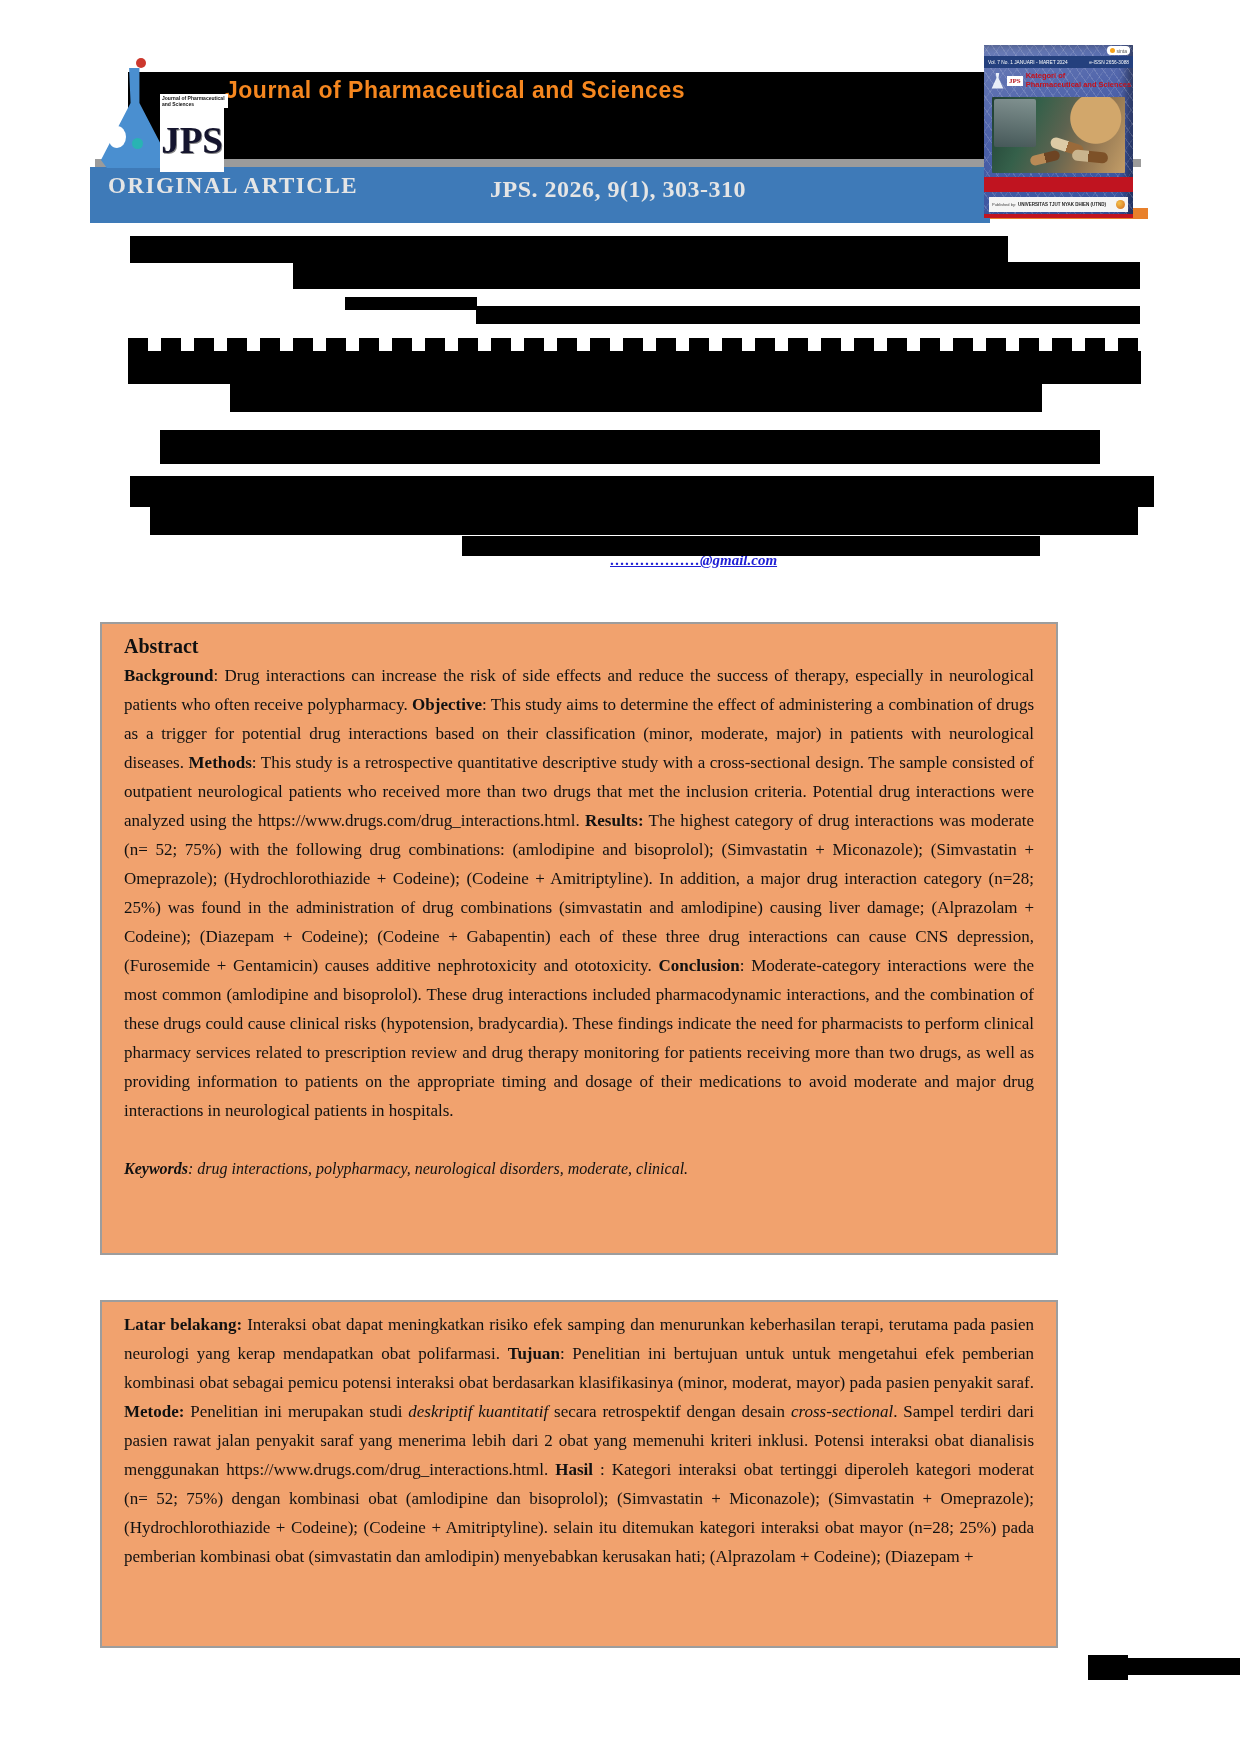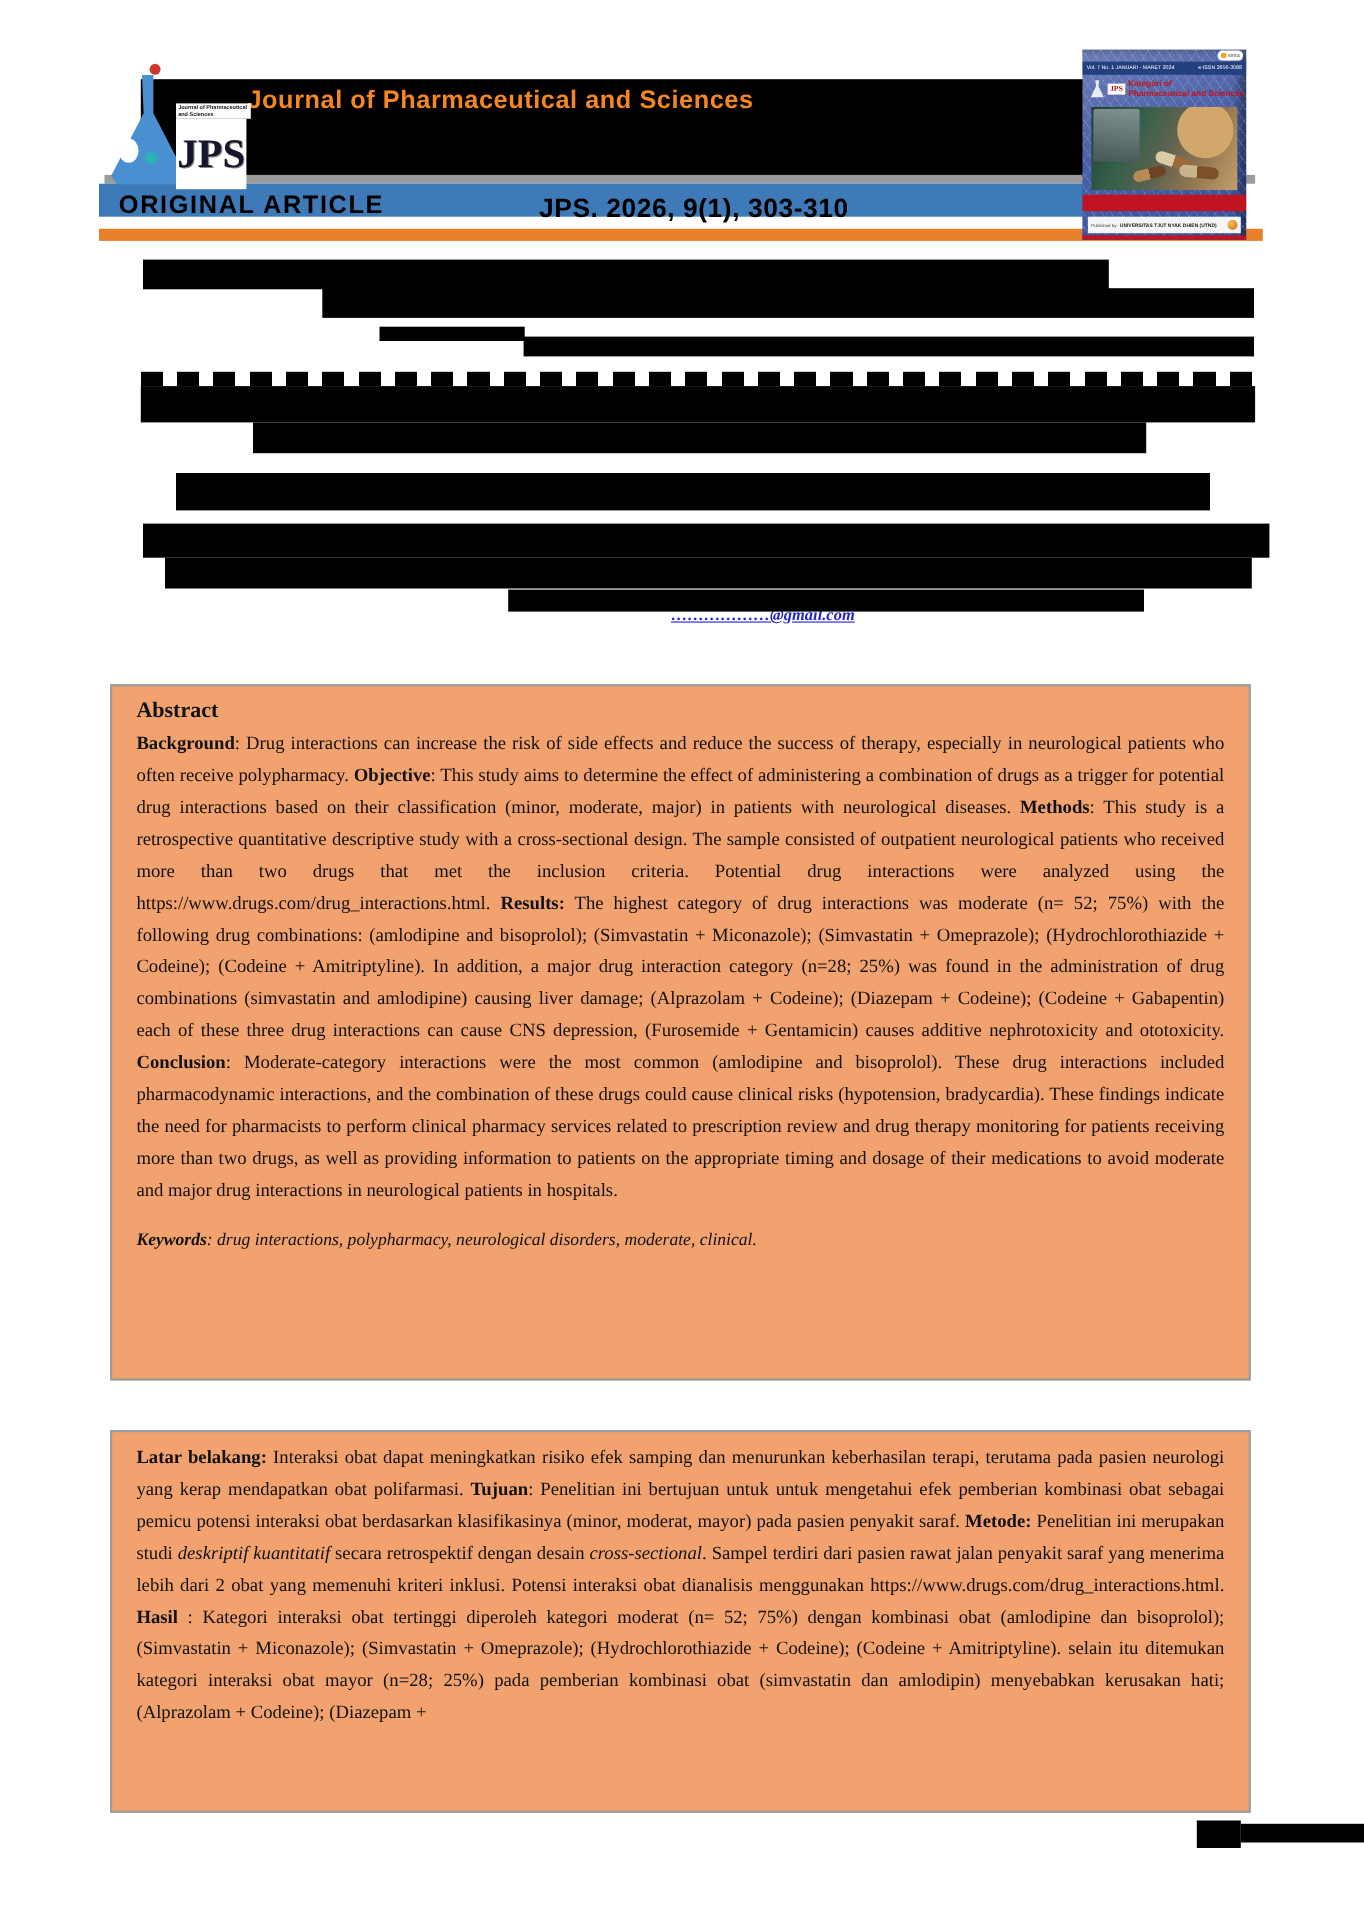--- a/index.html
+++ b/index.html
@@ -7,22 +7,22 @@
   .page{position:relative;width:1240px;height:1754px;background:#fff;overflow:hidden;
         font-family:"Liberation Serif", serif;color:#111}
   .redact{position:absolute;background:#000;z-index:9}
   .redact.dashes{background:repeating-linear-gradient(90deg,#000 0 20px,transparent 20px 33px)}
 
   
   .hdr-black{position:absolute;left:128px;top:72px;width:857px;height:88px;background:#000}
   .journal-name{position:absolute;left:225px;top:77px;font-family:"Liberation Sans",sans-serif;
         font-weight:bold;font-size:23px;letter-spacing:.5px;color:var(--brand-orange,#f6871f);z-index:2}
   .gray-strip{position:absolute;left:95px;top:159px;width:1046px;height:8px;background:#9b9b9b}
-  .blue-bar{position:absolute;left:90px;top:167px;width:900px;height:30px;
-        background:var(--header-blue,#3e7ab8);color:#000000;font-family:Liberation Sans, sans-serif;z-index:1}
+  .blue-bar{position:absolute;left:90px;top:167px;width:900px;height:56px;
+        background:var(--header-blue,#3e7ab8);color:#e5e5e5;font-family:Liberation Serif, serif;z-index:1}
   .orig-label{position:absolute;left:18px;top:6px;font-size:23px;font-weight:bold;letter-spacing:1.5px}
   .cite{position:absolute;left:400px;top:9px;font-size:24px;font-weight:bold;letter-spacing:.5px}
   .orange-bar{position:absolute;left:90px;top:208px;width:1058px;height:11px;background:var(--accent-bar-orange,#e8802b)}
 
   
   .logo{position:absolute;left:96px;top:56px;width:140px;height:118px;z-index:3}
   .flask{position:absolute;left:2px;top:12px;width:74px;height:100px;background:#4a8fd0;
         clip-path:polygon(42% 0,56% 0,56% 35%,96% 92%,88% 100%,12% 100%,4% 92%,44% 35%)}
   .drop{position:absolute;left:40px;top:2px;width:10px;height:10px;border-radius:50%;background:#cc382d}
   .bubble1{position:absolute;left:12px;top:70px;width:18px;height:22px;border-radius:50%;background:#fff}
@@ -76,27 +76,27 @@
   .cv-seal{width:9px;height:9px;border-radius:50%;margin-left:auto;
         background:radial-gradient(circle at 35% 35%,#f3c04a,#d2691e)}
   .cv-botline{position:absolute;left:0;top:169px;width:100%;height:4px;background:var(--cover-red,#c01420)}
 
   
   .email-wrap{position:absolute;left:610px;top:550px;z-index:3}
   .email{font-style:italic;font-weight:bold;font-size:15px;line-height:20px;
         color:var(--link-blue,#1f1fd4);text-decoration:underline;cursor:pointer}
 
   
-  .box{position:absolute;left:100px;width:1037px;background:var(--abstract-bg,#f1a26e);
+  .box{position:absolute;left:100px;width:958px;background:var(--abstract-bg,#f1a26e);
         border:2px solid #9d9d9d;padding:8px 22px 6px 22px}
   .box-en{top:622px;height:633px}
   .box-id{top:1300px;height:348px;overflow:hidden}
   .box-heading{font-weight:bold;font-size:20px;line-height:29px}
   .box-body{font-size:17px;line-height:29px;text-align:justify}
-  .keywords{margin-top:21px;font-size:16px;line-height:22px}
+  .keywords{margin-top:33px;font-size:16px;line-height:22px}
   .b{font-weight:bold}
   .i{font-style:italic}
   .u{}
 </style>
 </head>
 <body>
 
 <div class="page">
 
   <div class="hdr-black"></div>

